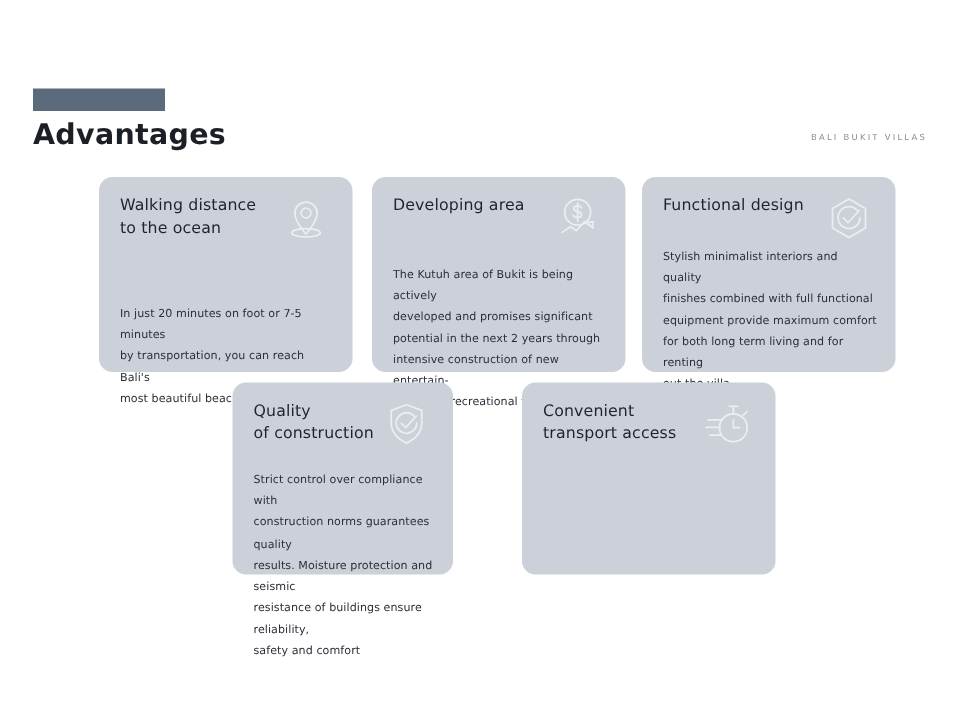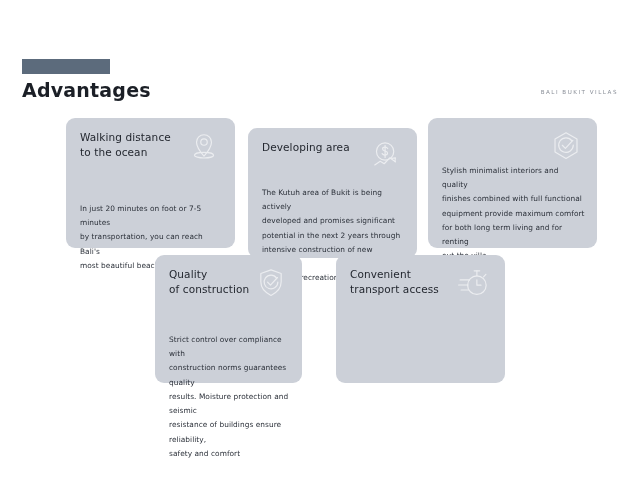--- a/index.html
+++ b/index.html
@@ -90,29 +90,29 @@
     right: 12px;
     font-size: 7.4px;
     line-height: 1.92;
     color: #2b3039;
     white-space: pre-line;
     letter-spacing: 0.05px;
   }
 
   
   #card-walking-distance { left: 66px;  top: 118px; width: 169px; height: 130px; }
-  #card-developing-area  { left: 248px; top: 128px; width: 169px; height: 130px; }
+  #card-developing-area  { left: 248px; top: 118px; width: 169px; height: 130px; }
   #card-functional-design{ left: 428px; top: 118px; width: 169px; height: 130px; }
   #card-quality          { left: 155px; top: 255px; width: 147px; height: 128px; }
-  #card-transport        { left: 336px; top: 255px; width: 169px; height: 128px; }
+  #card-transport        { left: 348px; top: 255px; width: 169px; height: 128px; }
 
   #card-walking-distance  .card-body { top: 84px; }
   #card-developing-area   .card-body { top: 58px; }
   #card-functional-design .card-body { top: 46px; }
-  #card-quality           .card-body { top: 58px; margin-top: 20px; }
+  #card-quality           .card-body { top: 58px; }
   #card-transport         .card-body { top: 68px; }
 </style>
 </head>
 <body>
 
 <div id="header-accent-bar"></div>
 
 <h1 id="page-title">Advantages</h1>
 
 <div id="brand-label">BALI BUKIT VILLAS</div>
@@ -144,20 +144,21 @@
     </svg>
   </div>
   <div class="card-body">The Kutuh area of Bukit is being actively
 developed and promises significant
 potential in the next 2 years through
 intensive construction of new entertain-
 ment and recreational facilities</div>
 </div>
 
 <div class="card" id="card-functional-design">
+  <div class="card-title">Functional design</div>
   <div class="card-icon">
     <svg viewBox="0 0 40 40" fill="none" stroke="#ffffff" stroke-width="1.3" stroke-linecap="round" stroke-linejoin="round">
       <path d="M20 5.2l12.2 7.1v14.4L20 33.8 7.8 26.7V12.3z"></path>
       <path d="M26.6 14.3a8.1 8.1 0 10 1.5 4.7"></path>
       <path d="M15.9 19.2l3.4 3.4 8.3-8.9"></path>
     </svg>
   </div>
   <div class="card-body">Stylish minimalist interiors and quality
 finishes combined with full functional
 equipment provide maximum comfort

